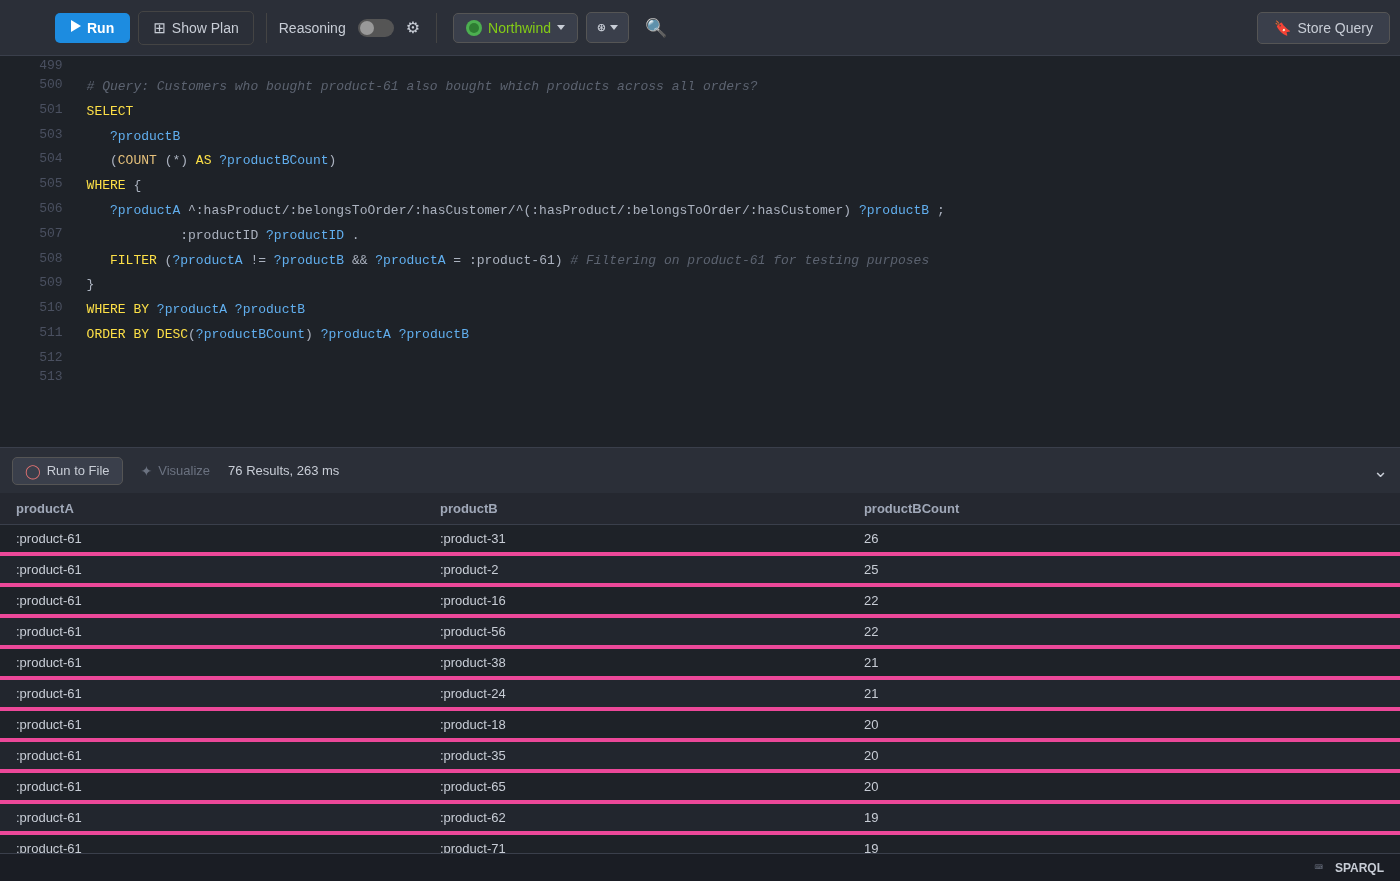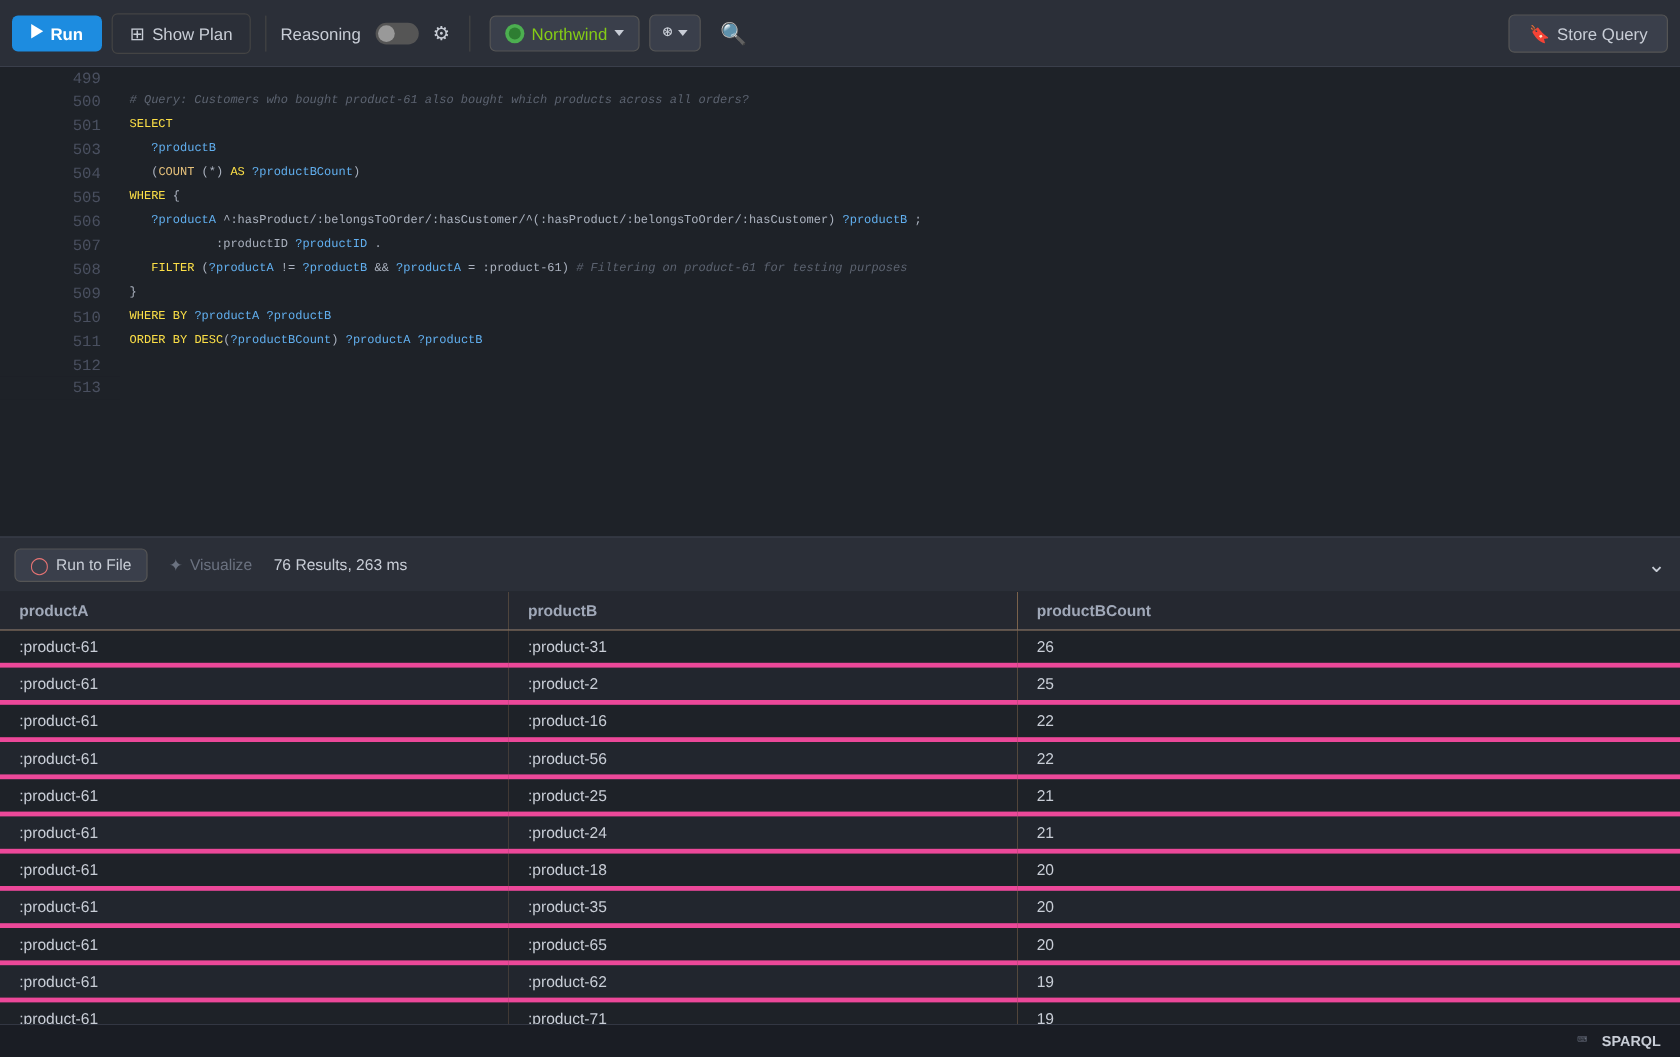--- a/index.html
+++ b/index.html
@@ -28,20 +28,21 @@
       display: flex;
       gap: 6px;
       background: #1d8ce0;
       color: #fff;
       border: none;
       border-radius: 5px;
       padding: 7px 16px;
       font-size: 14px;
       font-weight: 600;
       cursor: pointer;
+      margin-left: 45px;
     }
     .btn-run .play-icon {
       width: 0;
       height: 0;
       border-style: solid;
       border-width: 6px 0 6px 10px;
       border-color: transparent transparent transparent #fff;
       display: inline-block;
     }
     .btn-show-plan {
@@ -184,21 +185,21 @@
       text-align: right;
       padding: 2px 16px 2px 8px;
       font-size: 13px;
       user-select: none;
       vertical-align: top;
       min-width: 52px;
       background: #1e2228;
     }
     .line-code {
       color: #abb2bf;
-      font-size: 10px;
+      font-size: 13px;
       padding: 2px 8px;
       white-space: pre;
       line-height: 1.6;
       margin-left: 40px;
     }
     .kw { color: #fde047; }
     .comment { color: #5c6370; font-style: italic; }
     .var { color: #61afef; }
     .fn { color: #e5c07b; }
 
@@ -494,21 +495,21 @@
             <td>:product-16</td>
             <td>22</td>
           </tr>
           <tr>
             <td>:product-61</td>
             <td>:product-56</td>
             <td>22</td>
           </tr>
           <tr>
             <td>:product-61</td>
-            <td>:product-25</td>
+            <td>:product-38</td>
             <td>21</td>
           </tr>
           <tr>
             <td>:product-61</td>
             <td>:product-24</td>
             <td>21</td>
           </tr>
           <tr>
             <td>:product-61</td>
             <td>:product-18</td>

